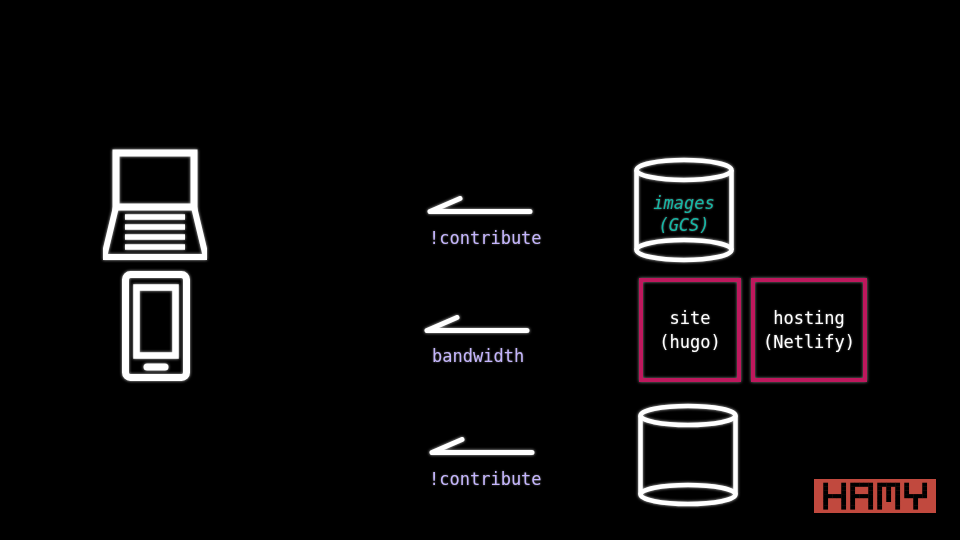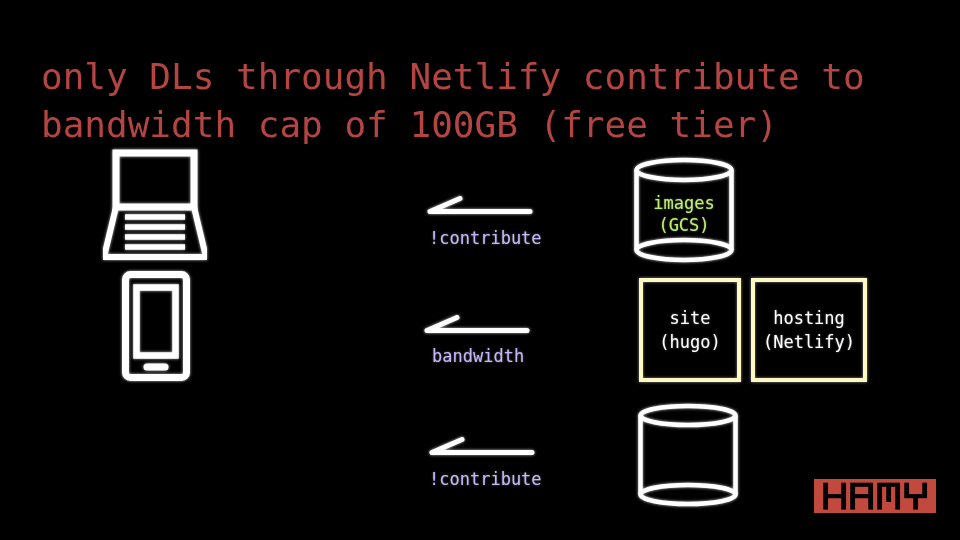--- a/index.html
+++ b/index.html
@@ -13,44 +13,42 @@
     color:var(--title-red,#b54542);white-space:pre-line;font-weight:500;
   }
   .icon-svg{position:absolute;filter:drop-shadow(0 0 1.5px rgba(255,255,255,.75));}
   .icon-svg *{stroke:#fff;fill:none;}
   .flow-label{
     position:absolute;color:#c4b5fd;font-size:17px;
     text-shadow:0 0 2px rgba(255,255,255,.45);white-space:pre;
   }
   .node-label{
     position:absolute;display:flex;align-items:center;justify-content:center;
-    text-align:center;color:#bef264;font-size:17px;line-height:22px;
-    white-space:pre-line;text-shadow:0 0 2px rgba(255,255,255,.45);
+    text-align:center;color:#14b8a6;font-size:17px;line-height:22px;
+    white-space:pre-line;text-shadow:0 0 2px rgba(255,255,255,.45);font-style:italic;
   }
   .node-label.small{font-size:16px;line-height:21px;}
   .box-node{
-    position:absolute;box-sizing:border-box;border:4px solid #fef9c3;
+    position:absolute;box-sizing:border-box;border:4px solid #be185d;
     display:flex;align-items:center;justify-content:center;text-align:center;
     color:#fff;font-size:17px;line-height:24px;white-space:pre-line;
     box-shadow:0 0 3px rgba(255,255,255,.55), inset 0 0 3px rgba(255,255,255,.55);
     text-shadow:0 0 2px rgba(255,255,255,.45);
   }
   .logo{
     position:absolute;left:814px;top:479px;width:122px;height:34px;
     background:var(--logo-red,#c14a40);
   }
   .logo svg{display:block;}
 </style>
 </head>
 <body>
 
 <div class="slide">
 
-  <div class="title">only DLs through Netlify contribute to
-bandwidth cap of 100GB (free tier)</div>
 
   <svg class="icon-svg" style="left:103px;top:149px" width="104" height="112" viewBox="0 0 104 112">
     <rect x="13" y="4" width="78" height="54" stroke-width="7"></rect>
     <polygon points="13,58 91,58 103,108 1,108" stroke-width="6"></polygon>
     <line x1="22" y1="68" x2="82" y2="68" stroke-width="5.5"></line>
     <line x1="22" y1="78" x2="82" y2="78" stroke-width="5.5"></line>
     <line x1="22" y1="88" x2="82" y2="88" stroke-width="5.5"></line>
     <line x1="22" y1="98" x2="82" y2="98" stroke-width="5.5"></line>
   </svg>
 

